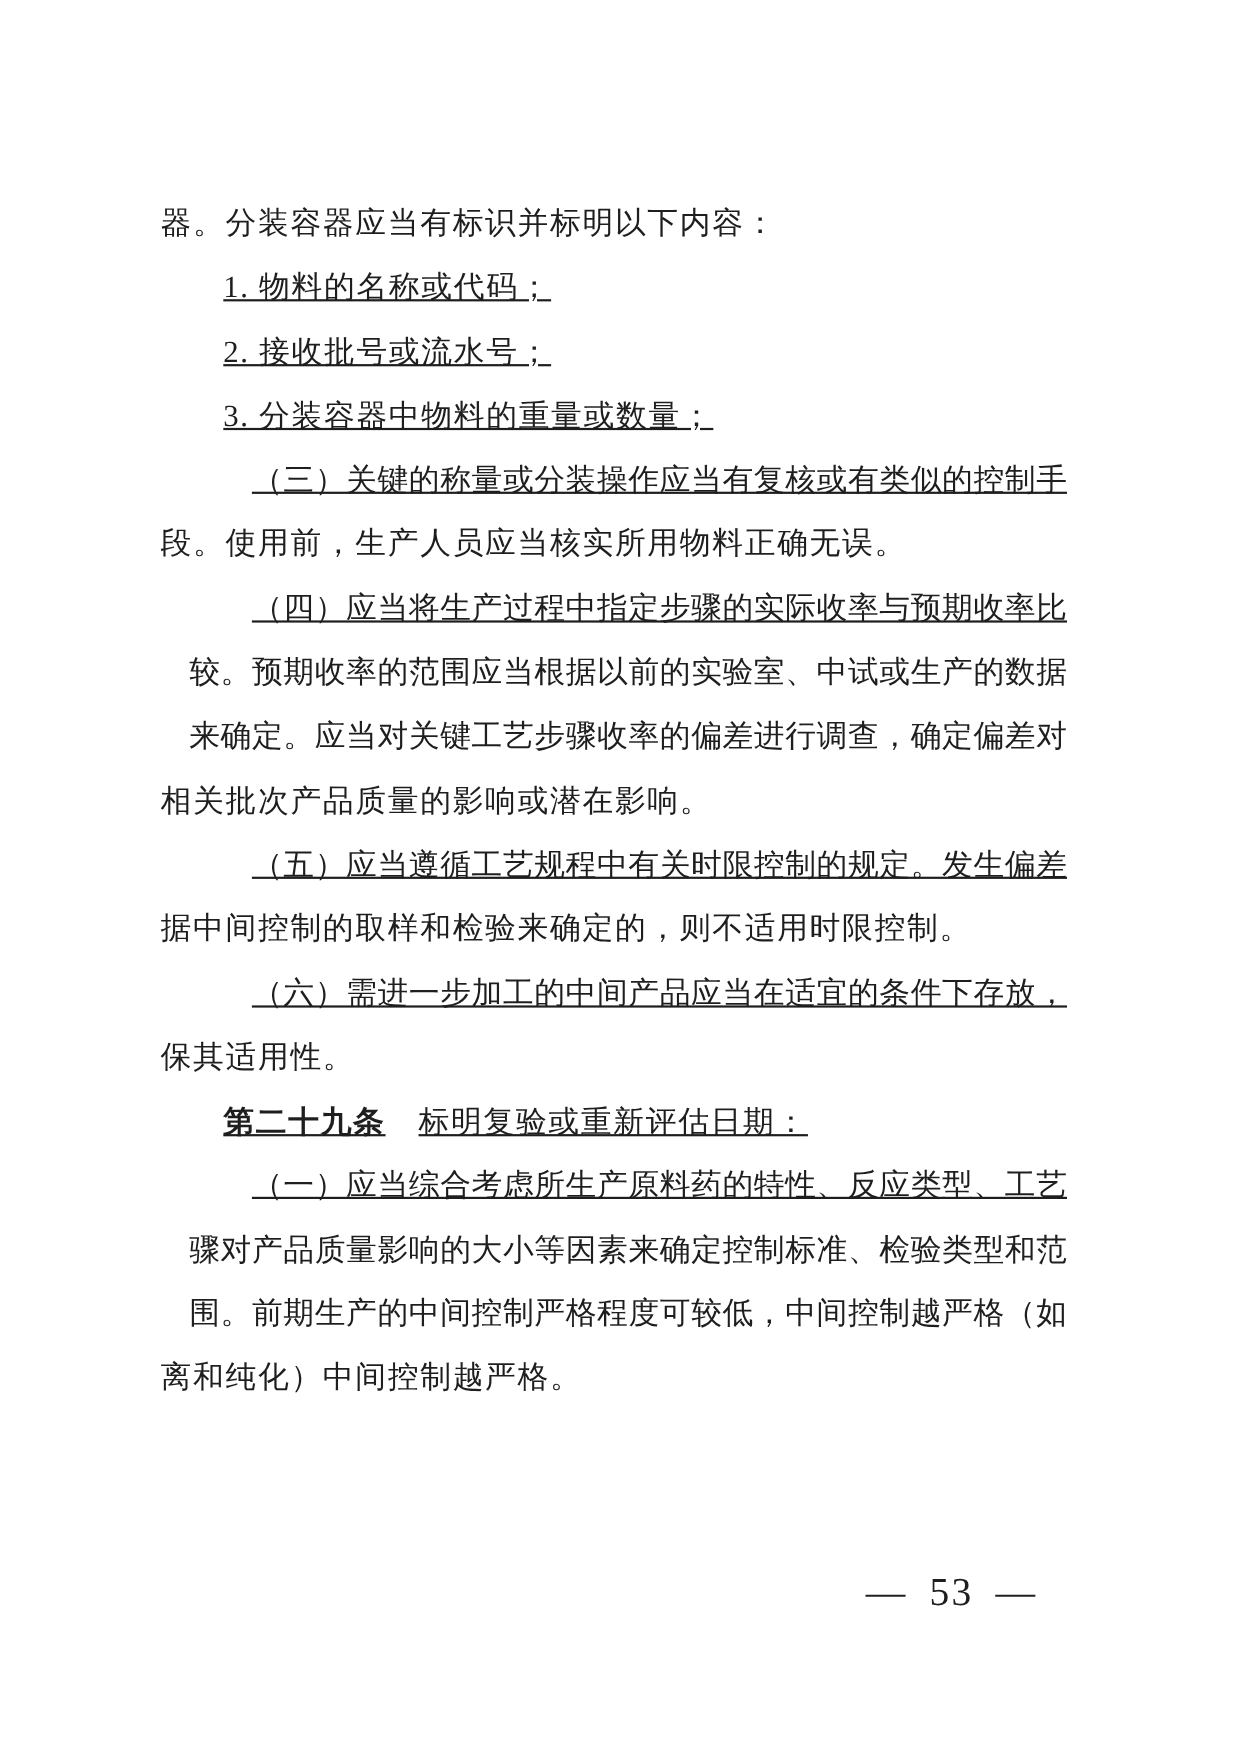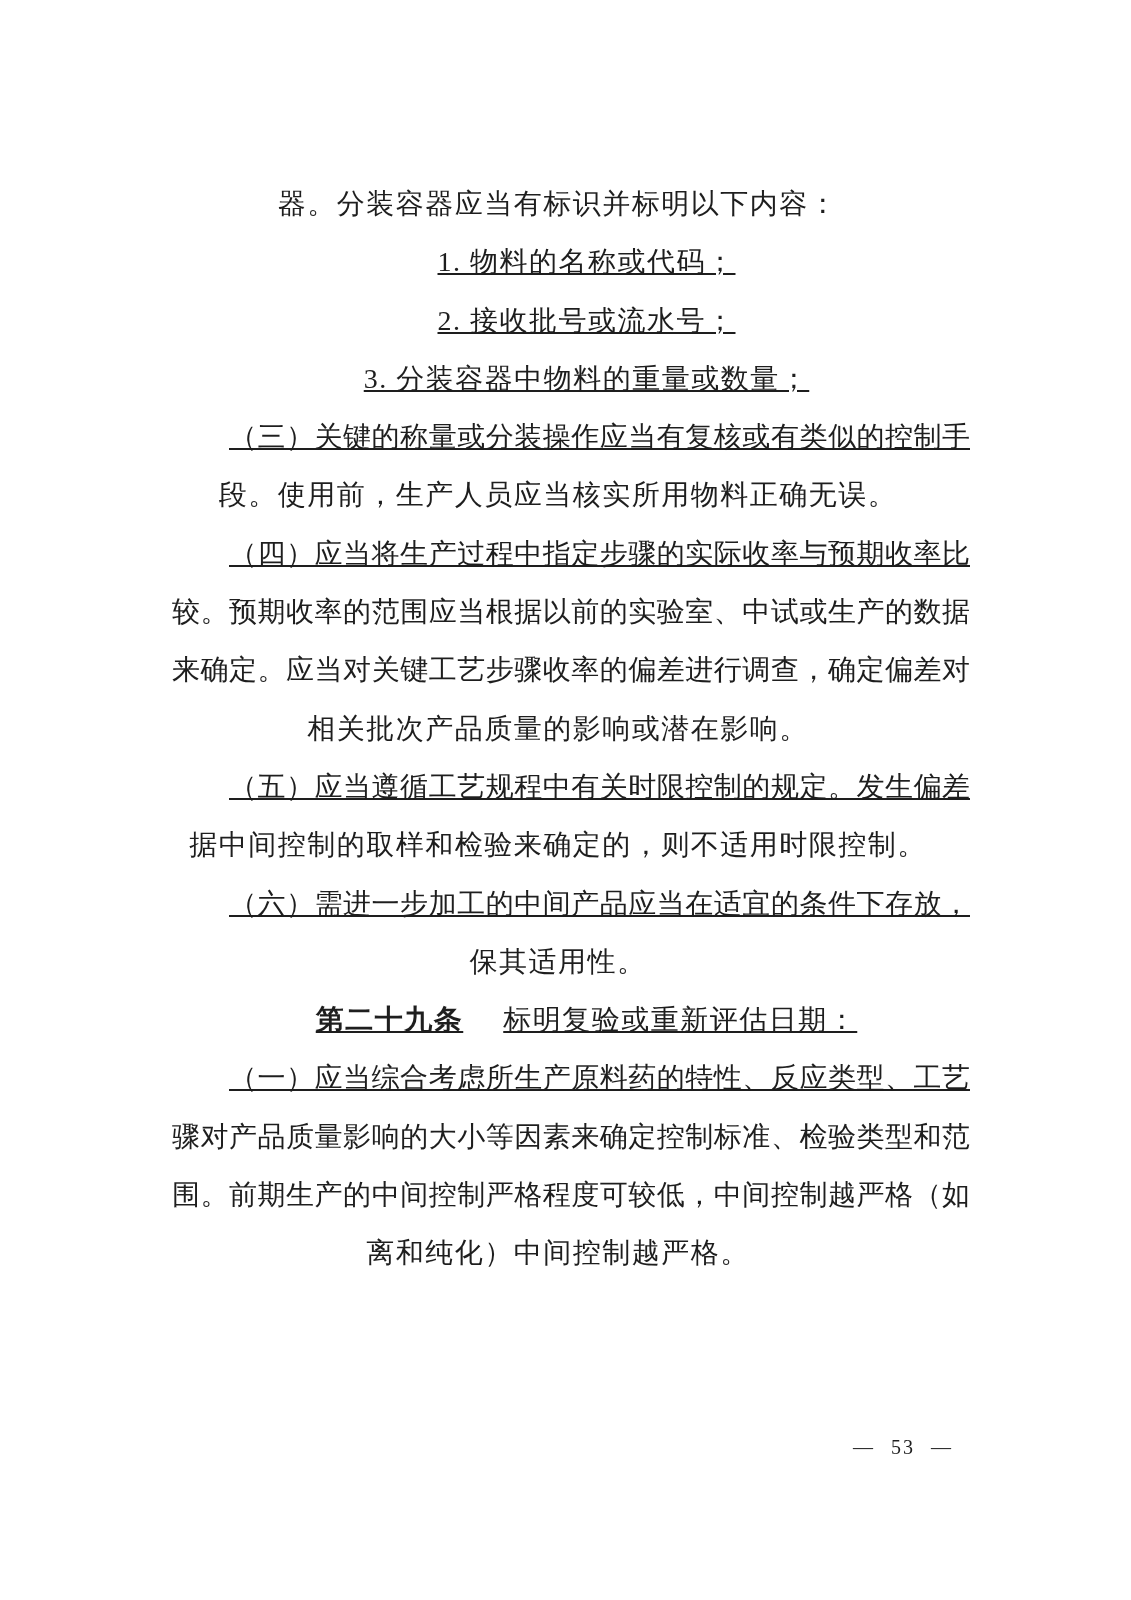--- a/index.html
+++ b/index.html
@@ -21,45 +21,45 @@
     top: 175px;
     width: 824px;
     font-size: 28px;
   }
   .line {
     height: 58.3px;
     line-height: 58.3px;
     letter-spacing: 1.5px;
     white-space: normal;
     overflow: hidden;
-    text-align: center;
+    text-align: left;
   }
   .indent {
     padding-left: 57px;
     text-decoration: underline;
   }
   .just {
     letter-spacing: 0;
     text-align: justify;
     text-align-last: justify;
     text-justify: inter-character;
     margin-left: 26px;
   }
   .term {
     font-weight: 700;
     font-family: "Liberation Sans", "DejaVu Sans", sans-serif;
-    margin-right: 40px;
+    margin-right: 30px;
   }
   .page-num {
     position: absolute;
     top: 1427px;
-    right: 178px;
+    right: 188px;
     height: 40px;
     line-height: 40px;
-    font-size: 20px;
+    font-size: 36px;
     letter-spacing: 2px;
     word-spacing: 9px;
     text-align: right;
   }
 </style>
 </head>
 <body>
 
 <div class="doc">
   <div class="line">器。分装容器应当有标识并标明以下内容：</div>

